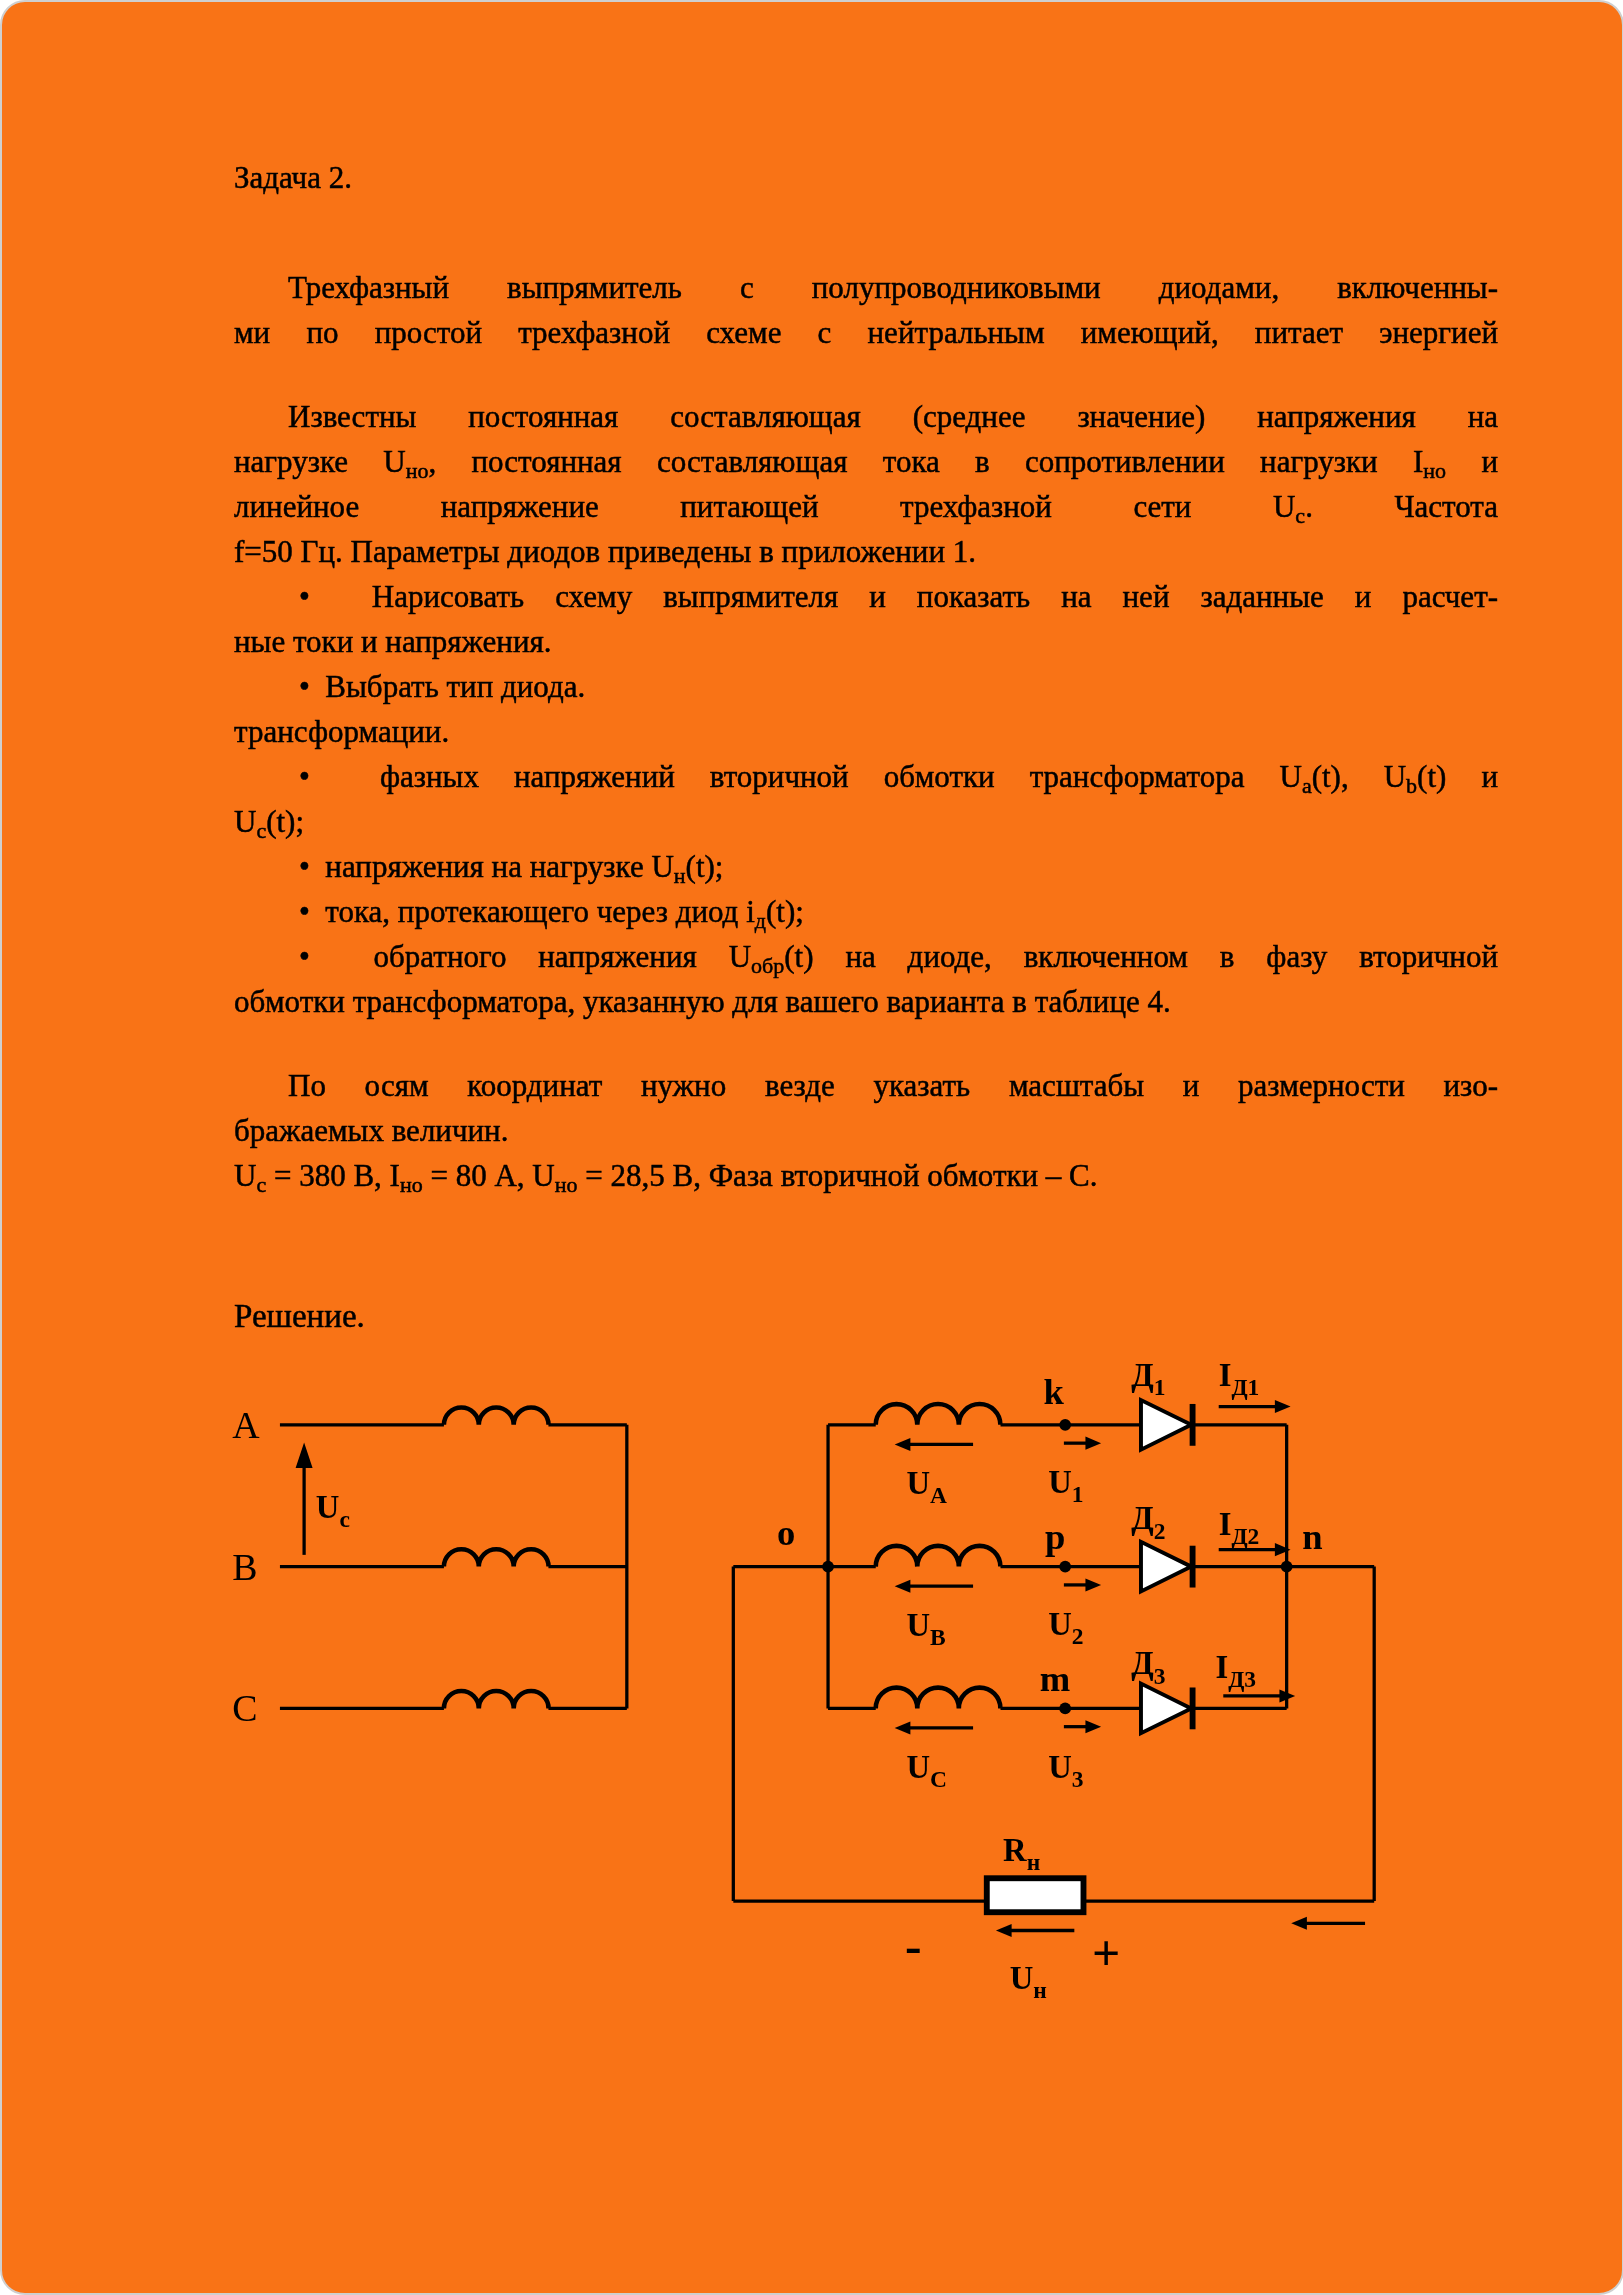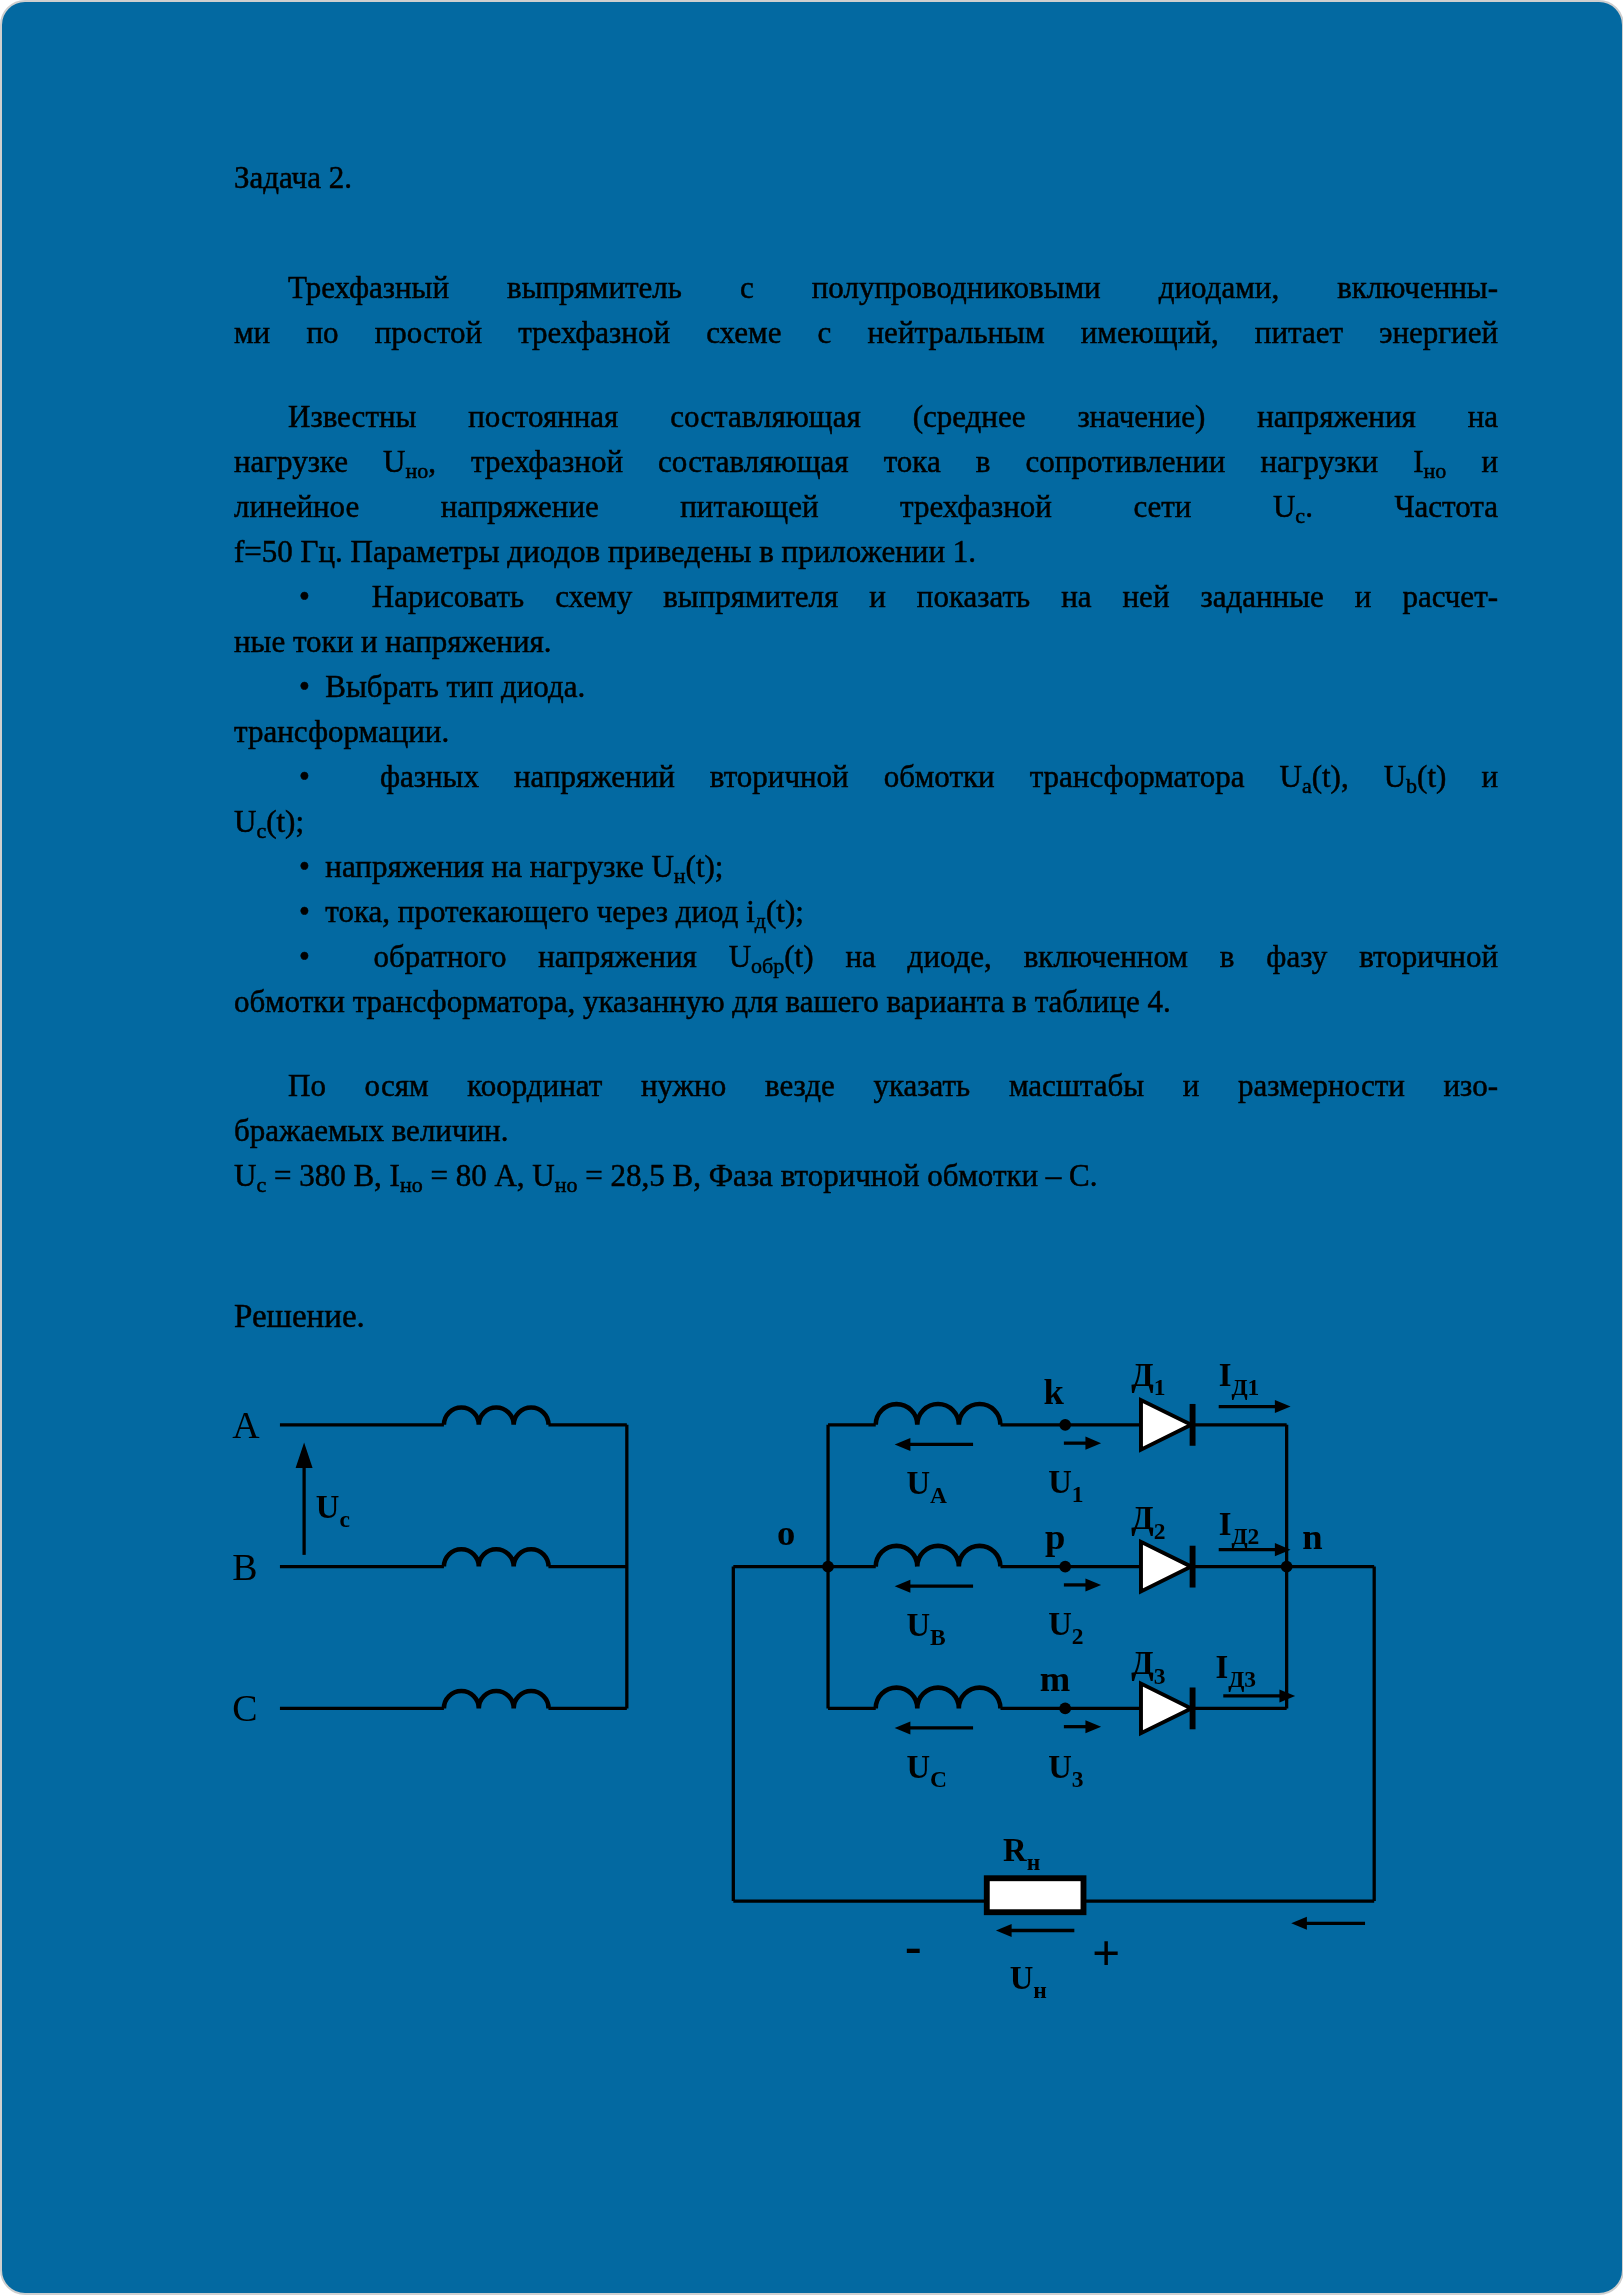--- a/index.html
+++ b/index.html
@@ -1,19 +1,19 @@
 <!DOCTYPE html>
 <html style="font-size:10.5px"><head>
 <meta charset="utf-8">
 <style>
   html,body{margin:0;padding:0;background:#ffffff;}
   .page{
     position:relative;
     width:1624px;height:2295px;
-    background:#0369a1;
+    background:#f97316;
     border:2px solid #cfcfcf;
     border-radius:25px;
     box-sizing:border-box;
     overflow:hidden;
     font-family:"Liberation Serif", serif;
     color:#000;
   }
   .doc{
     position:absolute;left:232px;top:153px;width:1264px;
     font-size:31px;
@@ -52,21 +52,21 @@
 <body>
 
 <div class="page">
 
   <div class="doc">
     <div class="title-line">Задача 2.</div>
     <div class="gap"></div>
     <div class="line first jl"><span>Трехфазный выпрямитель с полупроводниковыми диодами, включенны-</span></div>
     <div class="line jl"><span>ми по простой трехфазной схеме с нейтральным имеющий, питает энергией</span></div>
     <div class="line first jl"><span>Известны постоянная составляющая (среднее значение) напряжения на</span></div>
-    <div class="line jl"><span>нагрузке U</span><sub>но</sub><span>, трехфазной составляющая тока в сопротивлении нагрузки I</span><sub>но</sub><span> и</span></div>
+    <div class="line jl"><span>нагрузке U</span><sub>но</sub><span>, постоянная составляющая тока в сопротивлении нагрузки I</span><sub>но</sub><span> и</span></div>
     <div class="line jl"><span>линейное напряжение питающей трехфазной сети U</span><sub>c</sub><span>. Частота</span></div>
     <div class="line ll"><span>f=50 Гц. Параметры диодов приведены в приложении 1.</span></div>
     <div class="line blt jl"><span>•&nbsp; Нарисовать схему выпрямителя и показать на ней заданные и расчет-</span></div>
     <div class="line ll"><span>ные токи и напряжения.</span></div>
     <div class="line blt ll"><span>•&nbsp; Выбрать тип диода.</span></div>
     <div class="line ll"><span>трансформации.</span></div>
     <div class="line blt jl"><span>•&nbsp; фазных напряжений вторичной обмотки трансформатора U</span><sub>a</sub><span>(t), U</span><sub>b</sub><span>(t) и</span></div>
     <div class="line ll"><span>U</span><sub>c</sub><span>(t);</span></div>
     <div class="line blt ll"><span>•&nbsp; напряжения на нагрузке U</span><sub>н</sub><span>(t);</span></div>
     <div class="line blt ll"><span>•&nbsp; тока, протекающего через диод i</span><sub>д</sub><span>(t);</span></div>

